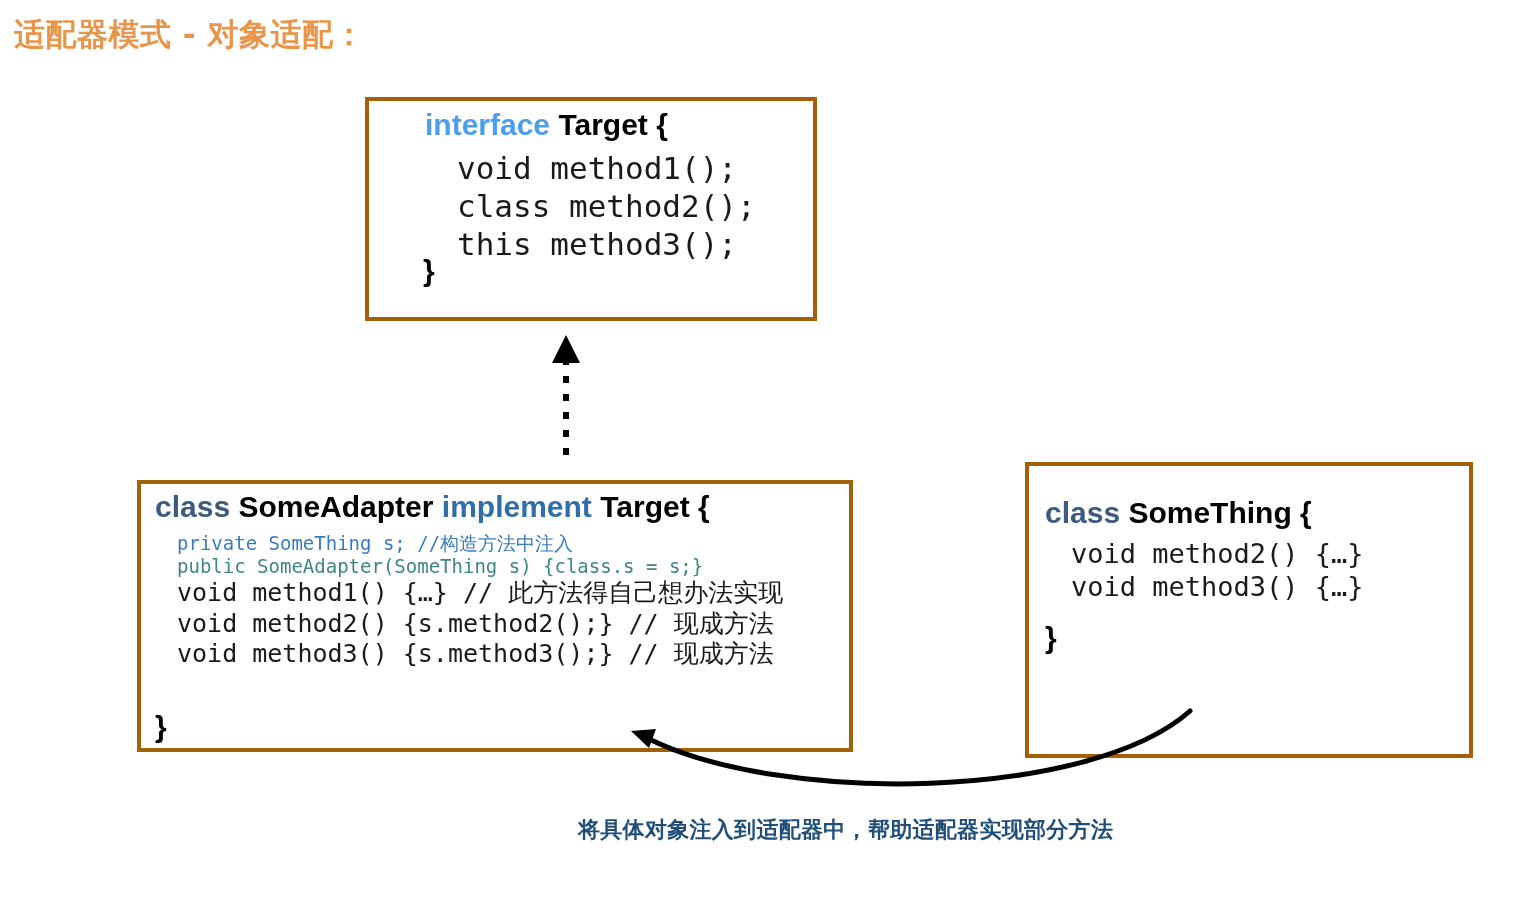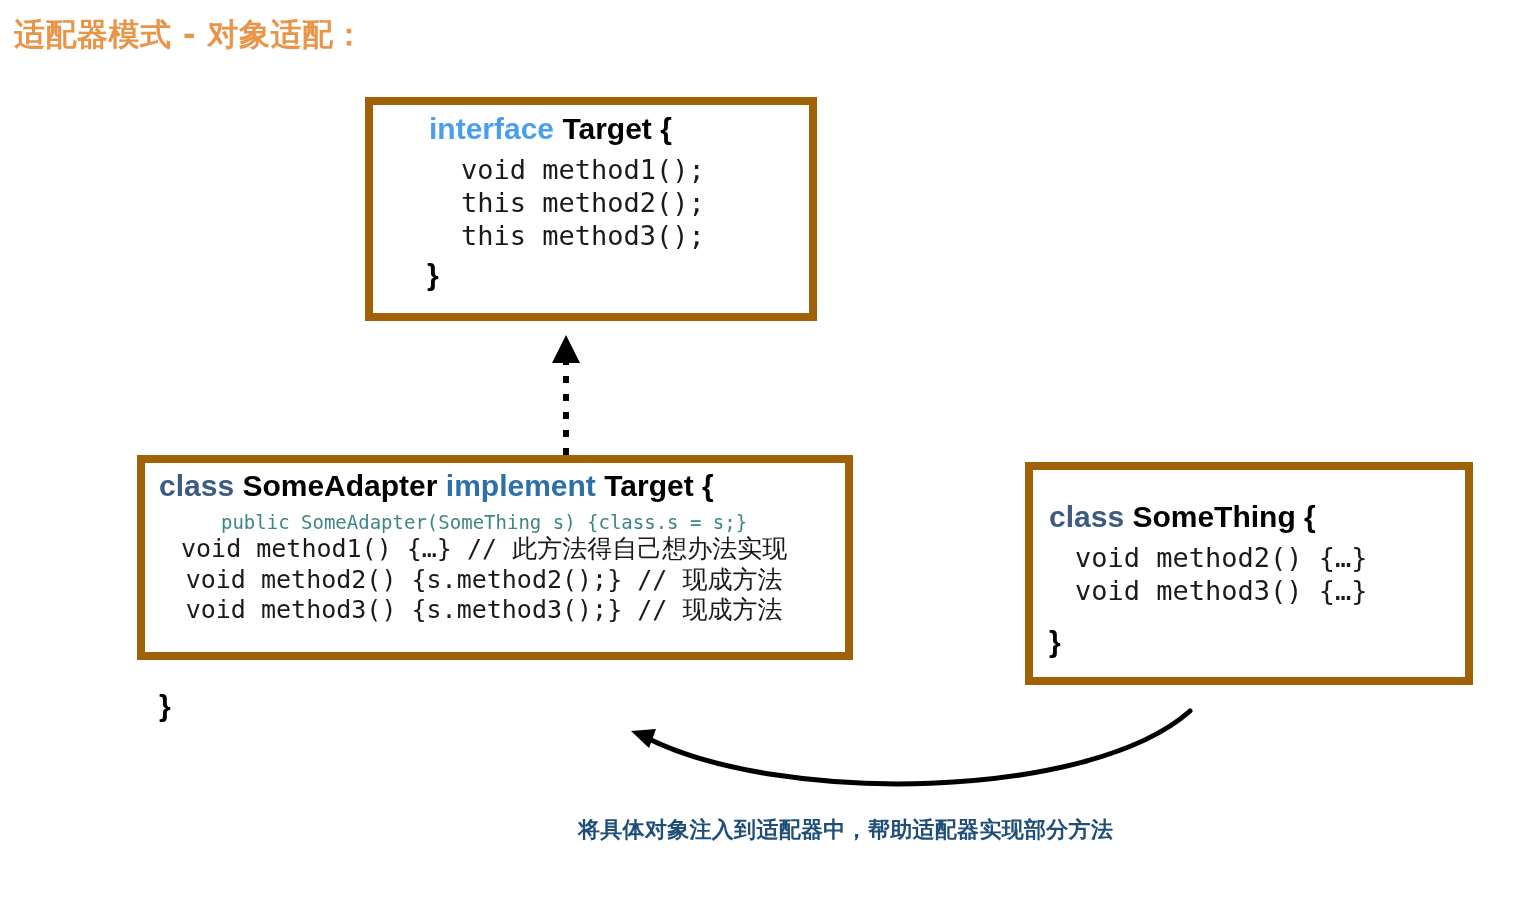--- a/index.html
+++ b/index.html
@@ -34,22 +34,21 @@
     color: #e8954a;
     letter-spacing: 0.5px;
     white-space: nowrap;
   }
 
   
   .code-box {
     position: absolute;
     box-sizing: border-box;
     background: #ffffff;
-    border: 8px solid #a16207;
-    text-align: center;
+    border: 4px solid #a16207;
   }
 
   .box-header {
     font-family: "Liberation Sans", sans-serif;
     font-weight: bold;
     color: #000000;
     white-space: nowrap;
     line-height: 1.1;
   }
   .kw-interface { color: #4a9ef0; }
@@ -84,34 +83,34 @@
     position: absolute;
     left: 56px;
     top: 7px;
     font-size: 30px;
   }
   #box-target .methods {
     position: absolute;
     left: 88px;
     top: 49px;
   }
-  #box-target .code-line { font-size: 27px; }
+  #box-target .code-line { font-size: 31px; }
   #box-target .brace-close {
     position: absolute;
     left: 54px;
     top: 155px;
     font-size: 30px;
   }
 
   
   #box-adapter {
     left: 137px;
-    top: 455px;
+    top: 480px;
     width: 716px;
-    height: 205px;
+    height: 272px;
   }
   #box-adapter .box-header {
     position: absolute;
     left: 14px;
     top: 6px;
     font-size: 30px;
   }
   #box-adapter .body {
     position: absolute;
     left: 36px;
@@ -123,21 +122,21 @@
     left: 14px;
     top: 228px;
     font-size: 30px;
   }
 
   
   #box-something {
     left: 1025px;
     top: 462px;
     width: 448px;
-    height: 223px;
+    height: 296px;
   }
   #box-something .box-header {
     position: absolute;
     left: 16px;
     top: 30px;
     font-size: 30px;
   }
   #box-something .methods {
     position: absolute;
     left: 42px;
@@ -181,34 +180,35 @@
 
   <div class="page-title">适配器模式 - 对象适配：</div>
 
   <div class="code-box" id="box-target">
     <div class="box-header">
       <span class="kw-interface">interface</span>
       <span>Target {</span>
     </div>
     <div class="methods">
       <div class="code-line">void method1();</div>
-      <div class="code-line">this method2();</div>
+      <div class="code-line">class method2();</div>
       <div class="code-line">this method3();</div>
     </div>
     <div class="brace-close">}</div>
   </div>
 
   <div class="code-box" id="box-adapter">
     <div class="box-header">
       <span class="kw-class">class</span>
       <span>SomeAdapter</span>
       <span class="kw-implement">implement</span>
       <span>Target {</span>
     </div>
     <div class="body">
+      <div class="code-line small priv">private SomeThing s; //构造方法中注入</div>
       <div class="code-line small pub">public SomeAdapter(SomeThing s) {class.s = s;}</div>
       <div class="code-line big">void method1() {…} //  此方法得自己想办法实现</div>
       <div class="code-line big">void method2() {s.method2();} //  现成方法</div>
       <div class="code-line big">void method3() {s.method3();} //  现成方法</div>
     </div>
     <div class="brace-close">}</div>
   </div>
 
   <div class="code-box" id="box-something">
     <div class="box-header">

